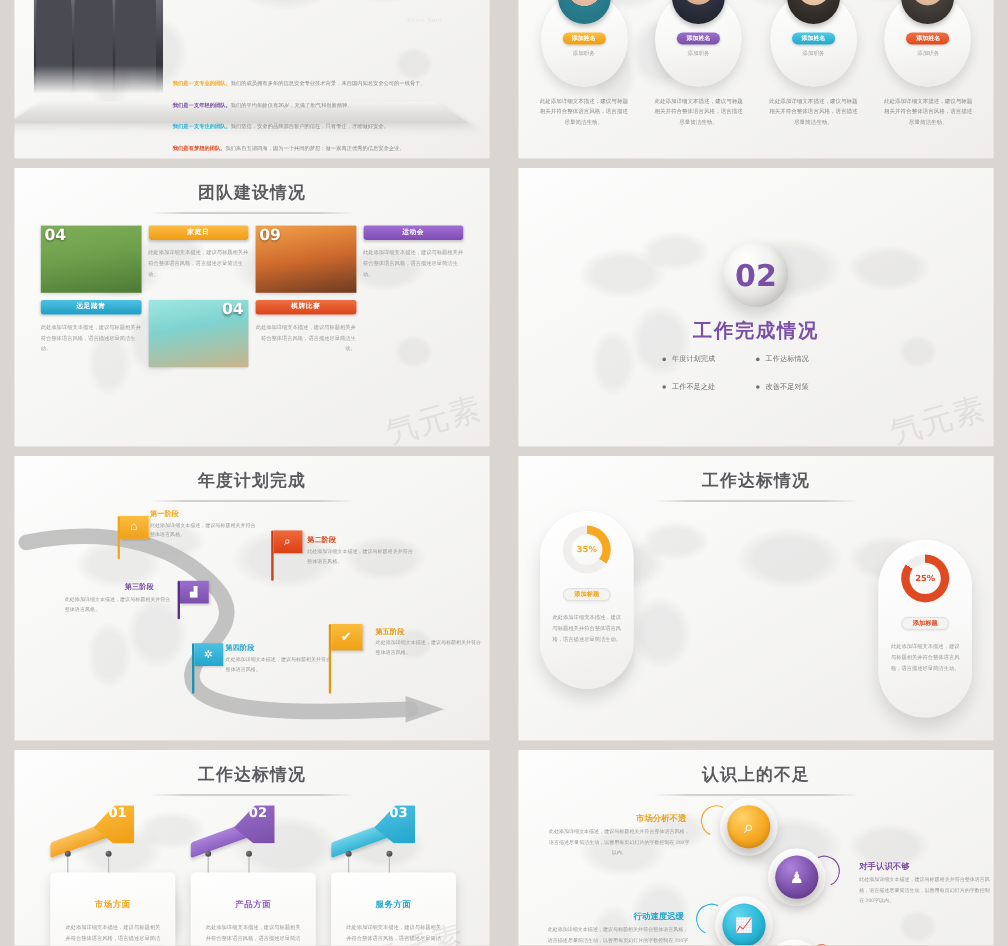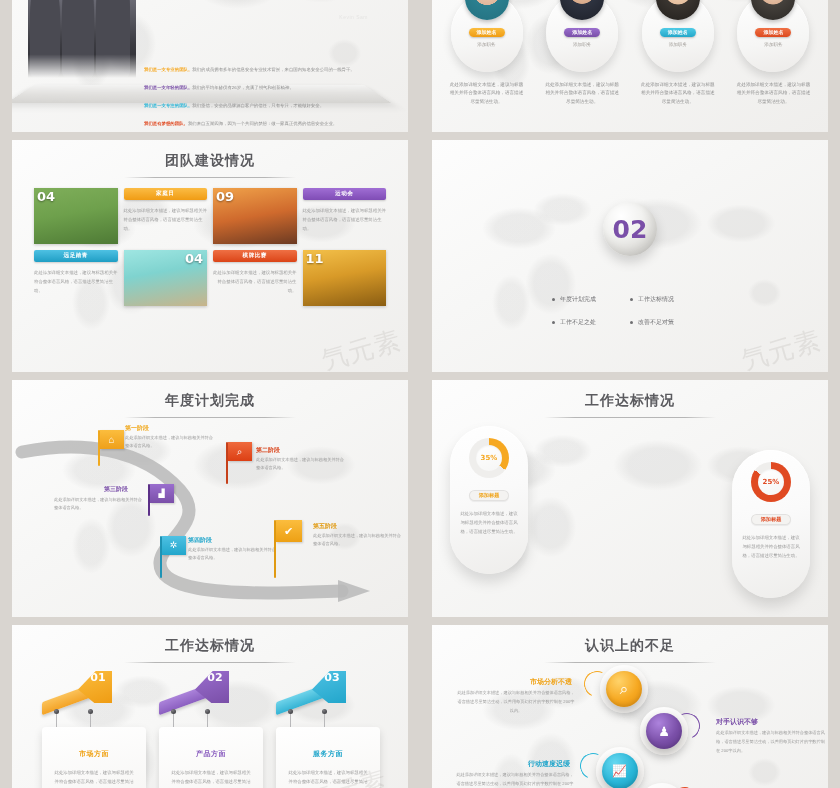--- a/index.html
+++ b/index.html
@@ -318,34 +318,32 @@
           <div class="tb-tag" style="background:linear-gradient(180deg,#4ec1e3,#1f9ec4)">远足踏青</div>
           <div class="tb-txt">此处添加详细文本描述，建议与标题相关并符合整体语言风格，语言描述尽量简洁生动。</div>
         </div>
         <div class="tb-img" style="background:linear-gradient(170deg,#9fe6e2 0%,#7fd3cf 40%,#c8b48a 100%)">
           <span class="num" style="right:4px; top:1px">04</span>
         </div>
         <div class="tb-box">
           <div class="tb-tag" style="background:linear-gradient(180deg,#ef7044,#db4417)">棋牌比赛</div>
           <div class="tb-txt right">此处添加详细文本描述，建议与标题相关并符合整体语言风格，语言描述尽量简洁生动。</div>
         </div>
-        <div class="tb-img" style="background:linear-gradient(170deg,#f3c04a 0%,#d89a28 45%,#8a5d12 100%)">
-          <span class="num" style="left:3px; top:1px">11</span>
-        </div>
       </div>
       <div class="watermark">氕元素</div>
     </div>
   </div>
 
   <div class="cell">
     <div class="slide">
       <div class="worldmap"></div>
       <div class="sphere">
         <span class="num">02</span>
       </div>
+      <div class="sec-title">工作完成情况</div>
       <div class="sec-bullets">
         <div class="bl"><span class="dot"></span><span>年度计划完成</span></div>
         <div class="bl"><span class="dot"></span><span>工作达标情况</span></div>
         <div class="bl"><span class="dot"></span><span>工作不足之处</span></div>
         <div class="bl"><span class="dot"></span><span>改善不足对策</span></div>
       </div>
       <div class="watermark">氕元素</div>
     </div>
   </div>
 

